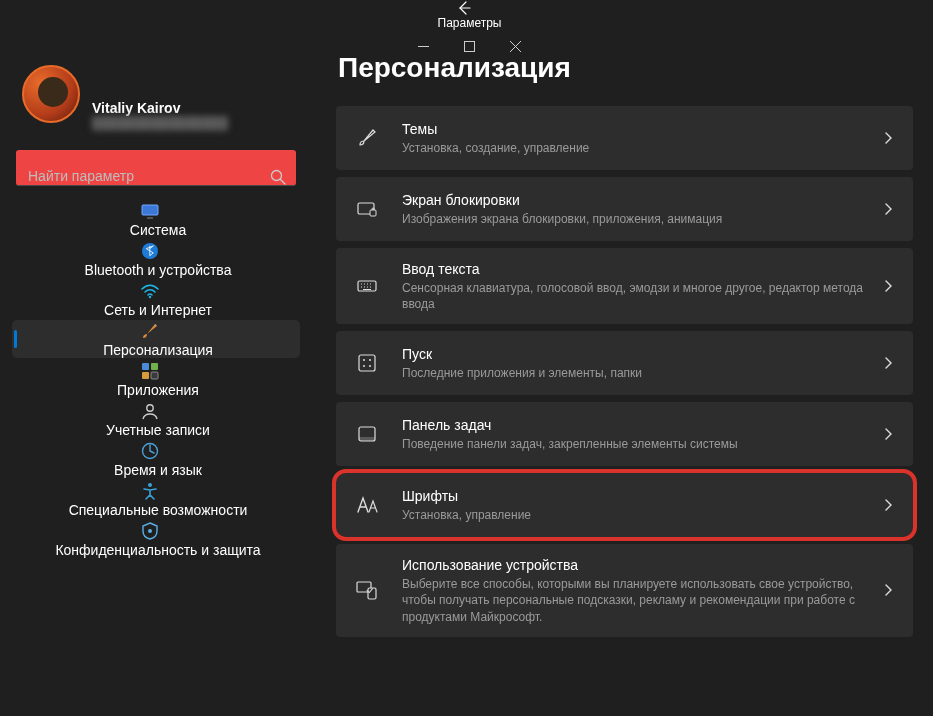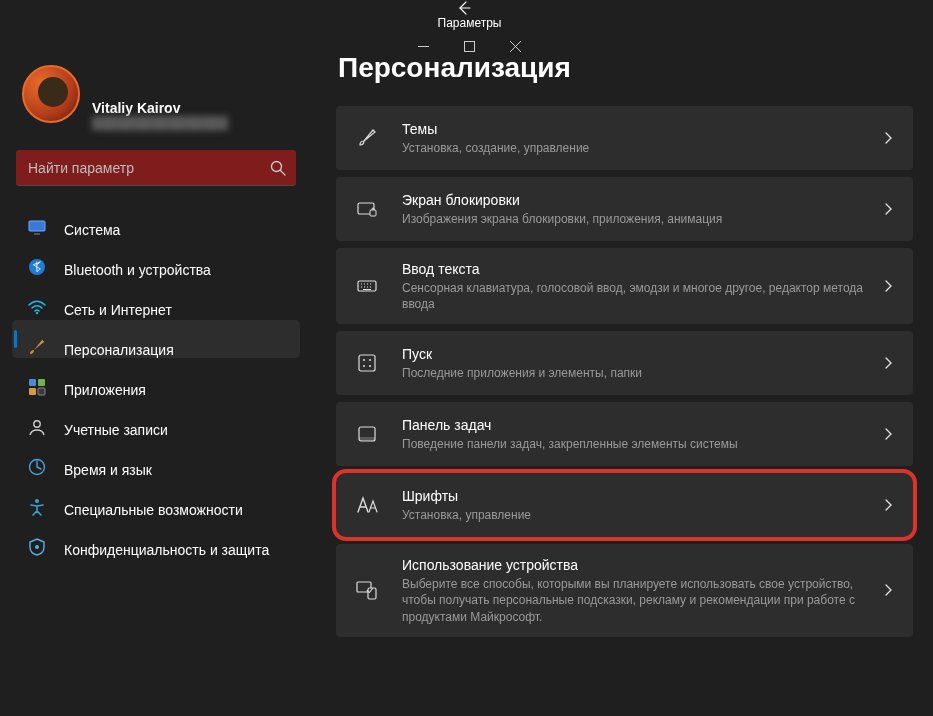--- a/index.html
+++ b/index.html
@@ -70,36 +70,36 @@
     position:relative;
     overflow:hidden;
   }
   .avatar::after{
     content:"";position:absolute;left:14px;top:10px;width:30px;height:30px;
     background:#3a2a1a;border-radius:50%;
   }
   .profile-name{font-size:14px;font-weight:600;margin-top:42px;}
   .profile-email{font-size:12px;color:#5a5a5a;filter:blur(3px);user-select:none;}
   .search{
-    display:flex;align-items:center;
-    background:#7f1d1d;border-bottom:1px solid #4a4a4a;
+    display:flex;align-items:flex-end;
+    background:#ef4444;border-bottom:1px solid #4a4a4a;
     height:36px;border-radius:3px;
     padding:0 10px;margin:6px 4px 14px 4px;
   }
   .search input{
     flex:1;background:transparent;border:0;outline:0;color:var(--text);
     font-size:14px;
   }
   .search input::placeholder{color:#bdbdbd;}
   .search .sicon{color:#ccc;}
   .nav{display:flex;flex-direction:column;gap:2px;}
   .nav-item{
-    display:flex;align-items:flex-end;height:38px;
+    display:flex;align-items:center;height:38px;
     padding:0 10px 0 14px;border-radius:5px;
-    font-size:14px;cursor:default;position:relative;
+    font-size:14px;cursor:default;position:relative;flex-direction:column;
   }
   .nav-item.active{background:var(--card);}
   .nav-item.active::before{
     content:"";position:absolute;left:2px;top:10px;width:3px;height:18px;
     background:var(--accent);border-radius:2px;
   }
   .nav-item .nicon{
     width:22px;height:22px;display:flex;align-items:center;justify-content:center;
     margin-right:16px;font-size:16px;
   }

